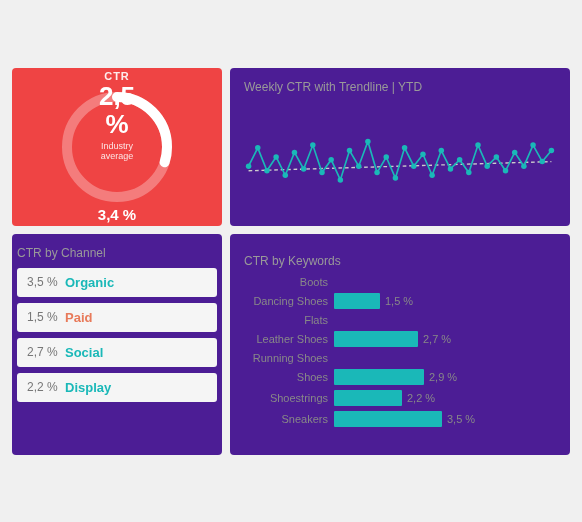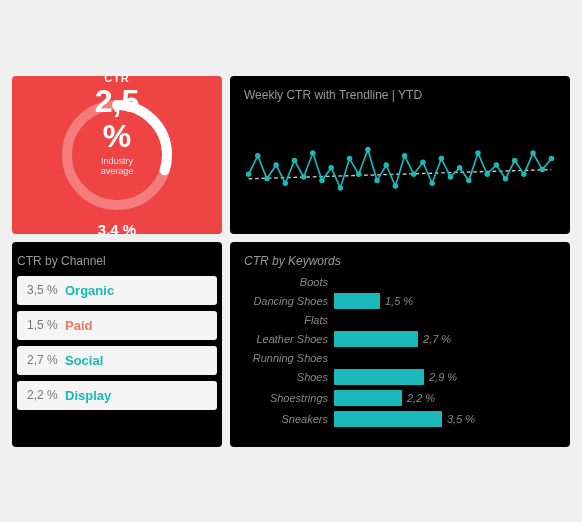--- a/index.html
+++ b/index.html
@@ -15,21 +15,21 @@
     .dashboard {
       width: 574px;
       background: #f0f0f0;
       padding: 8px;
       display: grid;
       grid-template-columns: 210px 1fr;
       grid-template-rows: auto auto;
       gap: 8px;
     }
     .card {
-      background: #000000;
+      background: #4c1d95;
       border-radius: 4px;
       padding: 14px;
     }
     
     .ctr-gauge-card {
       background: #ef4444;
       display: flex;
       align-items: center;
       justify-content: center;
     }
@@ -64,21 +64,21 @@
       text-align: center;
       color: #fff;
     }
     .gauge-label {
       font-size: 11px;
       font-weight: 600;
       letter-spacing: 1px;
       opacity: 0.9;
     }
     .gauge-value {
-      font-size: 32px;
+      font-size: 26px;
       font-weight: 700;
       line-height: 1.1;
     }
     .gauge-avg-label {
       font-size: 9px;
       opacity: 0.85;
       margin-top: 2px;
     }
     .gauge-avg-value {
       font-size: 15px;
@@ -121,22 +121,21 @@
     .channel-name {
       font-size: 13px;
       font-weight: 600;
     }
     .channel-name.organic { color: #1ab8b8; }
     .channel-name.paid { color: #e87a5a; }
     .channel-name.social { color: #1ab8b8; }
     .channel-name.display { color: #1ab8b8; }
     
     .keywords-card {
-      padding: 12px 14px;
-      font-style: italic;
+      padding: 20px 14px;
     }
     .keyword-row {
       display: flex;
       align-items: center;
       margin-bottom: 5px;
     }
     .keyword-row:last-child { margin-bottom: 8px; }
     .keyword-label {
       font-size: 11px;
       color: #888;

